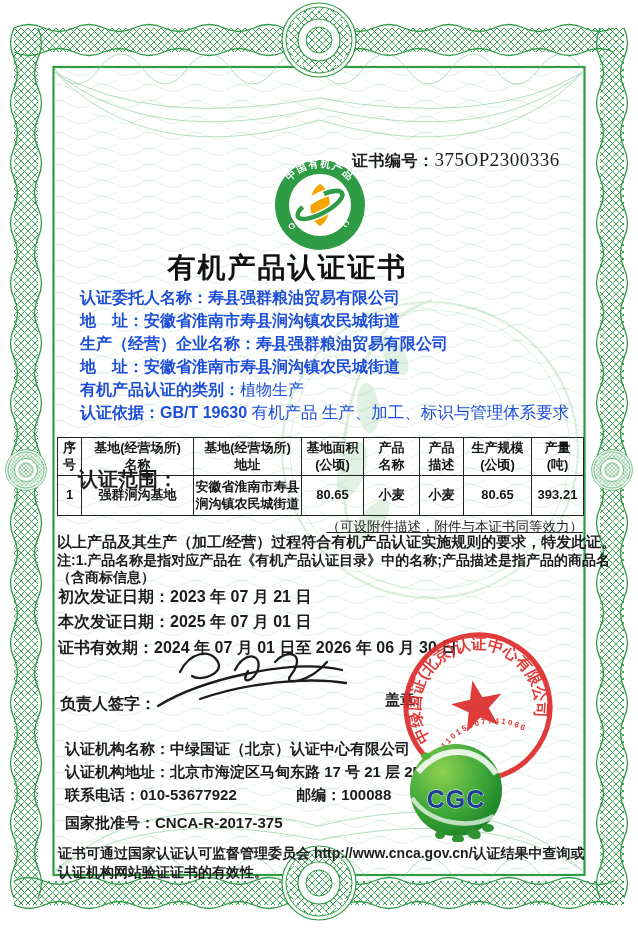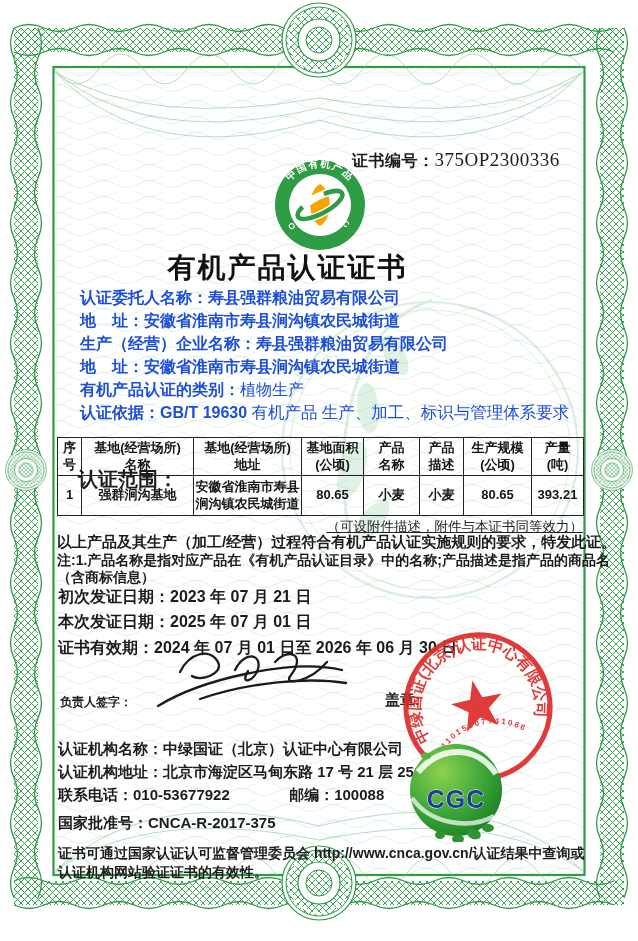--- a/index.html
+++ b/index.html
@@ -16,23 +16,23 @@
   .scope{left:78px;top:420px;font-size:20px;font-weight:700;margin-top:46px;}
   table.range{position:absolute;left:57px;top:437px;width:526px;border-collapse:collapse;table-layout:fixed;background:transparent;}
   table.range td{border:1.6px solid #222;text-align:center;vertical-align:middle;padding:1px 1px;font-size:13px;font-weight:700;color:#141414;line-height:1.3;}
   table.range tr.hdr{height:38px;}
   table.range tr.datarow{height:40px;}
   table.range tr.datarow td{font-weight:600;}
   .attachnote{left:57px;top:518px;width:526px;text-align:right;font-size:13.5px;font-family:"Liberation Serif",serif;color:#222;text-decoration:underline;}
   .statement{left:57px;top:533px;font-size:15px;font-weight:700;white-space:nowrap;}
   .noteline{left:57px;font-size:14px;font-weight:600;white-space:nowrap;}
   .dateline{left:58px;font-size:16px;font-weight:700;white-space:nowrap;}
-  .siglabel{left:60px;top:694px;font-size:12px;font-weight:700;}
+  .siglabel{left:60px;top:694px;font-size:16px;font-weight:700;}
   .stamplabel{left:385px;top:691px;font-size:15px;font-weight:700;}
-  .agline{left:58px;font-size:15px;font-weight:700;white-space:nowrap;}
+  .agline{left:65px;font-size:15px;font-weight:700;white-space:nowrap;}
   .phonewrap{display:inline-block;min-width:227px;}
   .footerline{left:58px;font-size:14px;font-weight:700;white-space:nowrap;}
   .sealsvg{left:399px;top:626px;transform:rotate(-12deg);opacity:.92;}
   .cgcsvg{left:404px;top:738px;}
   .sigsvg{left:140px;top:642px;}
   .logosvg{left:273px;top:158px;}
 </style>
 </head>
 <body>
 

